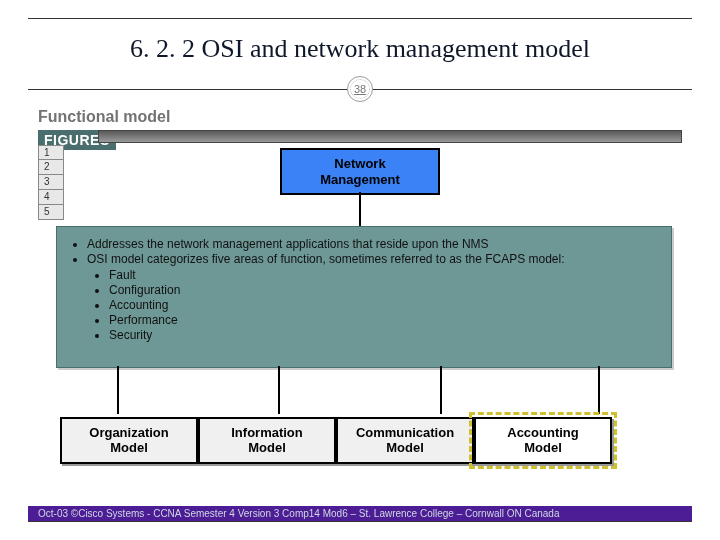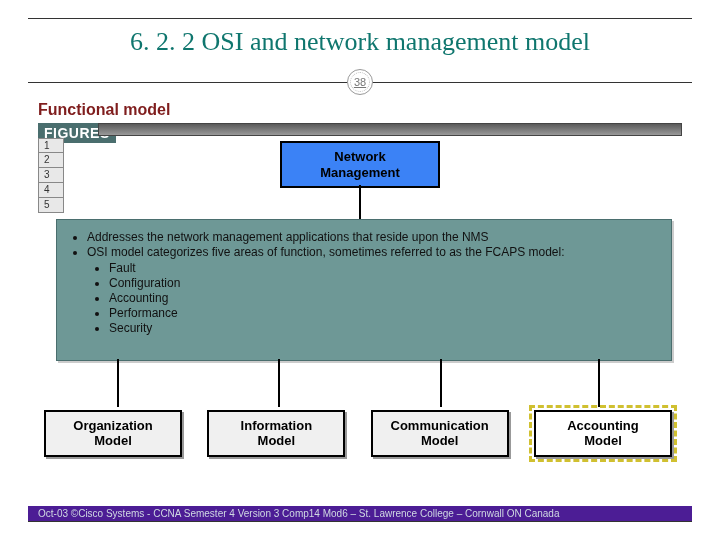--- a/index.html
+++ b/index.html
@@ -1,36 +1,36 @@
 <!DOCTYPE html>
 <html><head>
 <meta charset="utf-8">
 <style>
   * { box-sizing: border-box; margin: 0; padding: 0; }
   body { width: 720px; height: 540px; background: #fff; font-family: Georgia, 'Times New Roman', serif; position: relative; overflow: hidden; }
   .frame { position: absolute; top: 18px; left: 28px; right: 28px; bottom: 18px; border-top: 1px solid #333; border-bottom: 1px solid #333; }
-  .title { font-size: 26px; color: #0f766e; text-align: center; margin-top: 8px; font-weight: 400; }
+  .title { font-size: 26px; color: #0f172a; text-align: center; margin-top: 15px; font-weight: 400; }
   .hr-wrap { position: relative; margin-top: 12px; height: 26px; }
   .hr-line { position: absolute; top: 13px; left: 0; right: 0; border-top: 1px solid #333; }
   .badge { position: absolute; left: 50%; top: 0; transform: translateX(-50%); width: 26px; height: 26px; border: 1px solid #999; border-radius: 50%; background: #fff; display: flex; align-items: center; justify-content: center; }
   .badge-inner { width: 20px; height: 20px; border: 1px dotted #bbb; border-radius: 50%; display: flex; align-items: center; justify-content: center; font-size: 11px; color: #777; font-family: Arial, sans-serif; text-decoration: underline; }
   .diagram { position: relative; margin: 6px 10px 0; height: 370px; font-family: Arial, Helvetica, sans-serif; }
-  .fm-label { position: absolute; top: 0; left: 0; font-weight: bold; font-size: 16px; color: #7f1d1d; }
+  .fm-label { position: absolute; top: 0; left: 0; font-weight: bold; font-size: 16px; color: #737373; }
   .figs-tab { position: absolute; top: 22px; left: 0; background: #4a6e6e; color: #fff; font-size: 14px; font-weight: bold; padding: 2px 6px; letter-spacing: .5px; }
   .fig-bar { position: absolute; top: 22px; left: 60px; right: 0; height: 13px; background: linear-gradient(#5a5a5a,#999); border: 1px solid #444; }
   .fig-rows { position: absolute; top: 37px; left: 0; width: 26px; }
   .fig-row { height: 15px; border: 1px solid #888; border-top: none; background: #e8e8e8; font-size: 10px; color: #333; padding-left: 5px; line-height: 14px; }
   .fig-row:first-child { border-top: 1px solid #888; }
   .top-box { position: absolute; top: 40px; left: 50%; transform: translateX(-50%); width: 160px; background: #3b82f6; border: 2px solid #000; text-align: center; padding: 6px 4px; font-weight: bold; font-size: 13px; line-height: 1.2; }
   .green-panel { position: absolute; top: 118px; left: 18px; right: 10px; height: 142px; background: #6e9896; border: 1px solid #4a6e6e; padding: 10px 14px; color: #111; font-size: 12px; box-shadow: 2px 2px 0 #ccc; }
   .green-panel ul { list-style: disc; margin-left: 16px; }
   .green-panel ul ul { margin-left: 22px; margin-top: 2px; }
   .green-panel li { margin-bottom: 1px; }
   .line-top { position: absolute; background: #000; }
-  .bottom-boxes { position: absolute; bottom: 14px; left: 6px; right: 10px; display: flex; justify-content: space-between; }
+  .bottom-boxes { position: absolute; bottom: 14px; left: 22px; right: 10px; display: flex; }
   .bbox { width: 138px; background: #f0f0f0; border: 2px solid #000; text-align: center; padding: 6px 4px; font-weight: bold; font-size: 13px; line-height: 1.2; box-shadow: 2px 2px 0 #999; }
   .bbox.hl { background: #fff; outline: 3px dashed #d0c030; outline-offset: 2px; }
   .conn { position: absolute; width: 2px; background: #000; }
   .footer { position: absolute; left: 0; right: 0; bottom: 0; height: 15px; background: #4c1d95; color: #cfd8e2; font-size: 10px; display: flex; align-items: center; padding: 0 10px; font-family: Arial, sans-serif; }
 </style>
 </head>
 <body>
 
 <div class="frame">
   <div class="title">6. 2. 2  OSI and network management model</div>

